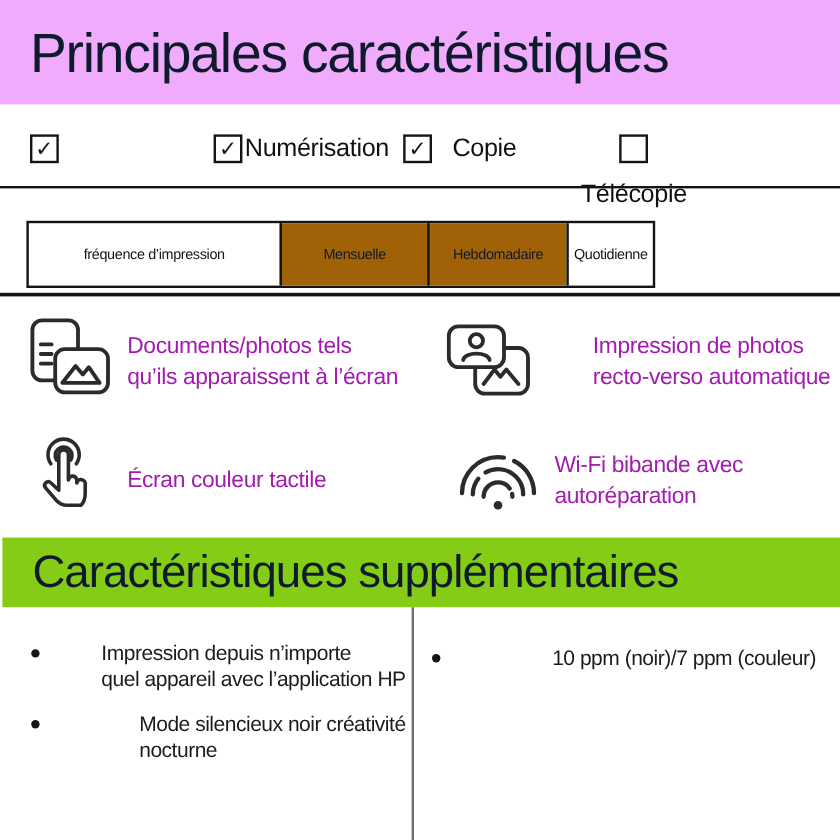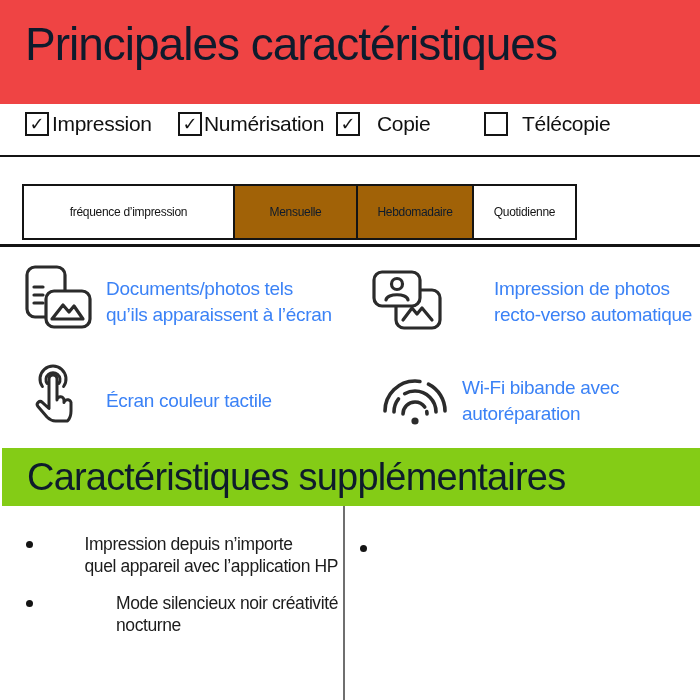--- a/index.html
+++ b/index.html
@@ -5,35 +5,35 @@
   * { margin:0; padding:0; box-sizing:border-box; }
   html,body { width:700px; height:700px; }
   body {
     position:relative;
     font-family:"Liberation Sans","DejaVu Sans",sans-serif;
     background:#ffffff;
     overflow:hidden;
   }
   
   .banner-main {
-    position:absolute; left:0; top:0; width:700px; height:104px;
-    background:#ef4444;
+    position:absolute; left:0; top:0; width:700px; height:87px;
+    background:#f0abfc;
   }
   .banner-main h1 {
     position:absolute; left:25px; top:0; line-height:88px;
     font-size:46px; font-weight:400; letter-spacing:-1px;
     color:#0e1b2c; white-space:nowrap;
   }
   
   .cap-row { position:absolute; top:112px; left:0; width:700px; height:24px; }
   .cap-item { position:absolute; top:0; display:flex; align-items:center; }
   .cap-item:nth-child(1){ left:25px;  gap:3px;  }
   .cap-item:nth-child(2){ left:178px; gap:2px;  }
   .cap-item:nth-child(3){ left:336px; gap:17px; }
-  .cap-item:nth-child(4){ left:484px; gap:14px; }
+  .cap-item:nth-child(4){ left:484px; gap:14px;flex-direction:column; }
   .cbox {
     width:24px; height:24px; border:2px solid #141414; background:#fff;
     display:flex; align-items:center; justify-content:center;
     font-size:18px; color:#141414; line-height:1;
   }
   .cap-label { font-size:21px; color:#111; letter-spacing:-0.3px; white-space:nowrap; }
   
   .divider { position:absolute; left:0; width:700px; background:#141414; }
   .divider-1 { top:155px; height:2px; }
   .divider-2 { top:244px; height:3px; }
@@ -44,28 +44,28 @@
   }
   .freq-cell {
     display:flex; align-items:center; justify-content:center;
     font-size:12px; letter-spacing:-0.3px; color:#141414;
     overflow:hidden; white-space:nowrap;
   }
   .freq-cell + .freq-cell { border-left:2px solid #141414; }
   .freq-cell.c1 { width:209px; }
   .freq-cell.c2 { width:123px; }
   .freq-cell.c3 { width:116px;text-align:center; }
-  .freq-cell.c4 { width:103px;  }
+  .freq-cell.c4 { width:72px;  }
   .freq-cell.selected { background:#a16207; color:#0e1b2c; }
   
   .feature-icon { position:absolute; }
   .feature-icon svg { display:block; }
   .feature-text {
     position:absolute; font-size:19px; line-height:26px;
-    color:#3b82f6; letter-spacing:-0.3px; white-space:pre-line;
+    color:#a21caf; letter-spacing:-0.3px; white-space:pre-line;
   }
   .fi-1 { left:24px;  top:265px; }
   .ft-1 { left:106px; top:276px; }
   .fi-2 { left:372px; top:270px; }
   .ft-2 { left:462px; top:276px;margin-left:32px; }
   .fi-3 { left:32px;  top:362px; }
   .ft-3 { left:106px; top:388px; }
   .fi-4 { left:377px; top:373px; }
   .ft-4 { left:462px; top:375px; }
   
@@ -97,21 +97,20 @@
 </head>
 <body>
 
 <header class="banner-main">
   <h1>Principales caractéristiques</h1>
 </header>
 
 <div class="cap-row">
   <div class="cap-item">
     <span class="cbox">✓</span>
-    <span class="cap-label">Impression</span>
   </div>
   <div class="cap-item">
     <span class="cbox">✓</span>
     <span class="cap-label">Numérisation</span>
   </div>
   <div class="cap-item">
     <span class="cbox">✓</span>
     <span class="cap-label">Copie</span>
   </div>
   <div class="cap-item">
@@ -201,14 +200,15 @@
   </li>
   <li>
     <span class="bullet-dot"></span>
     <span class="bullet-text">Mode silencieux noir créativité
 nocturne</span>
   </li>
 </ul>
 <ul class="bullet-list right">
   <li>
     <span class="bullet-dot"></span>
+    <span class="bullet-text">10 ppm (noir)/7 ppm (couleur)</span>
   </li>
 </ul>
 
 </body></html>

